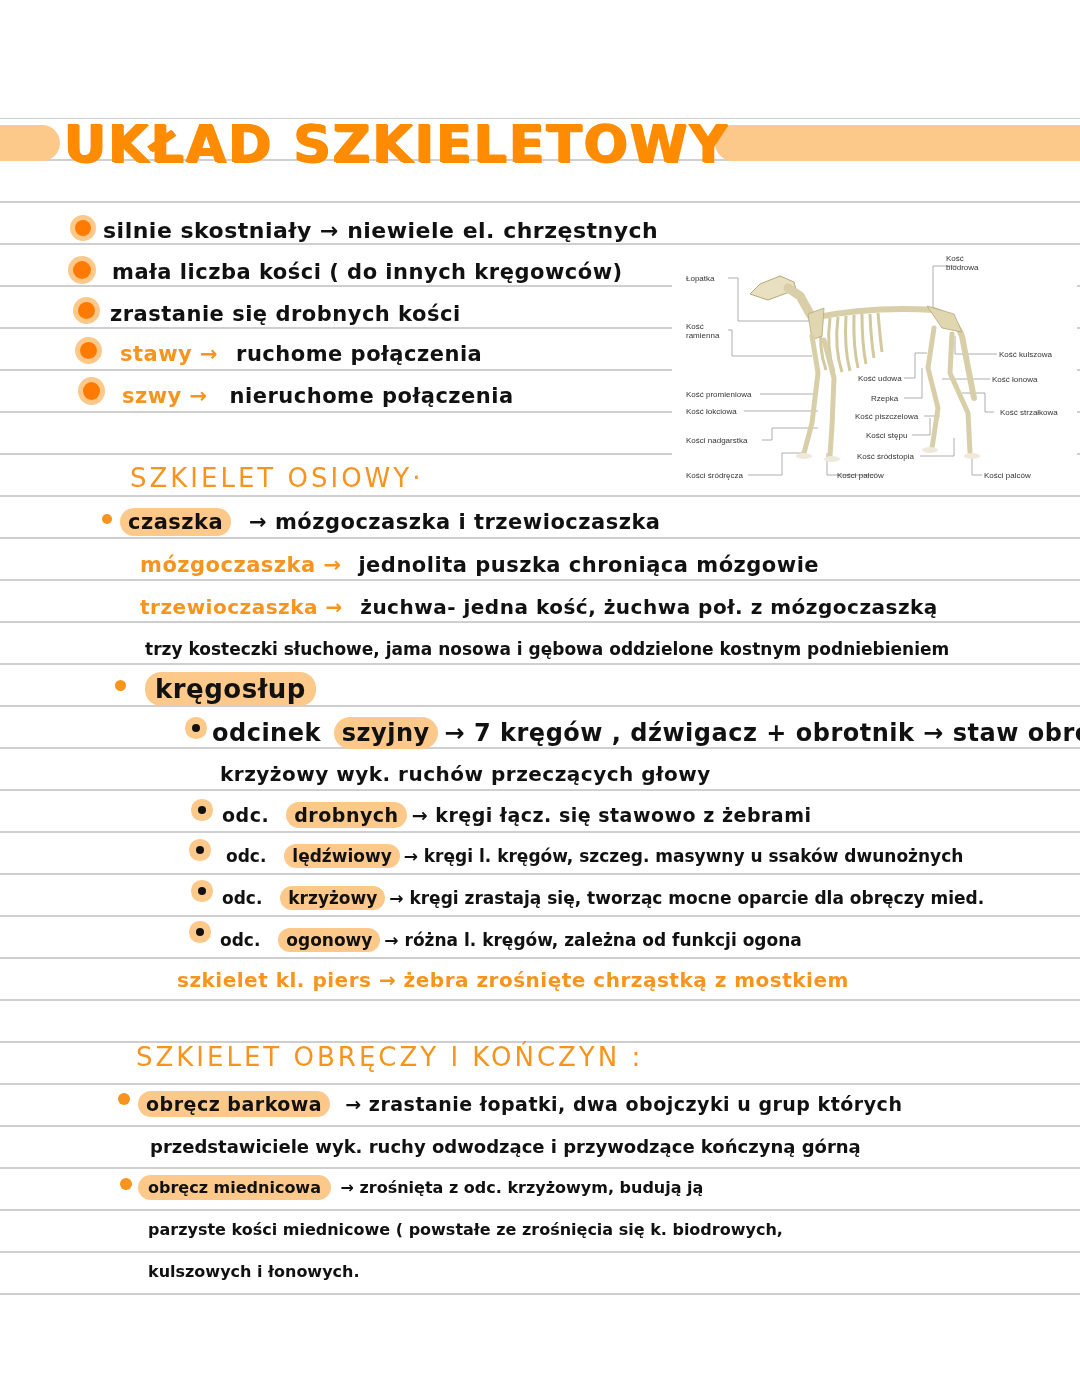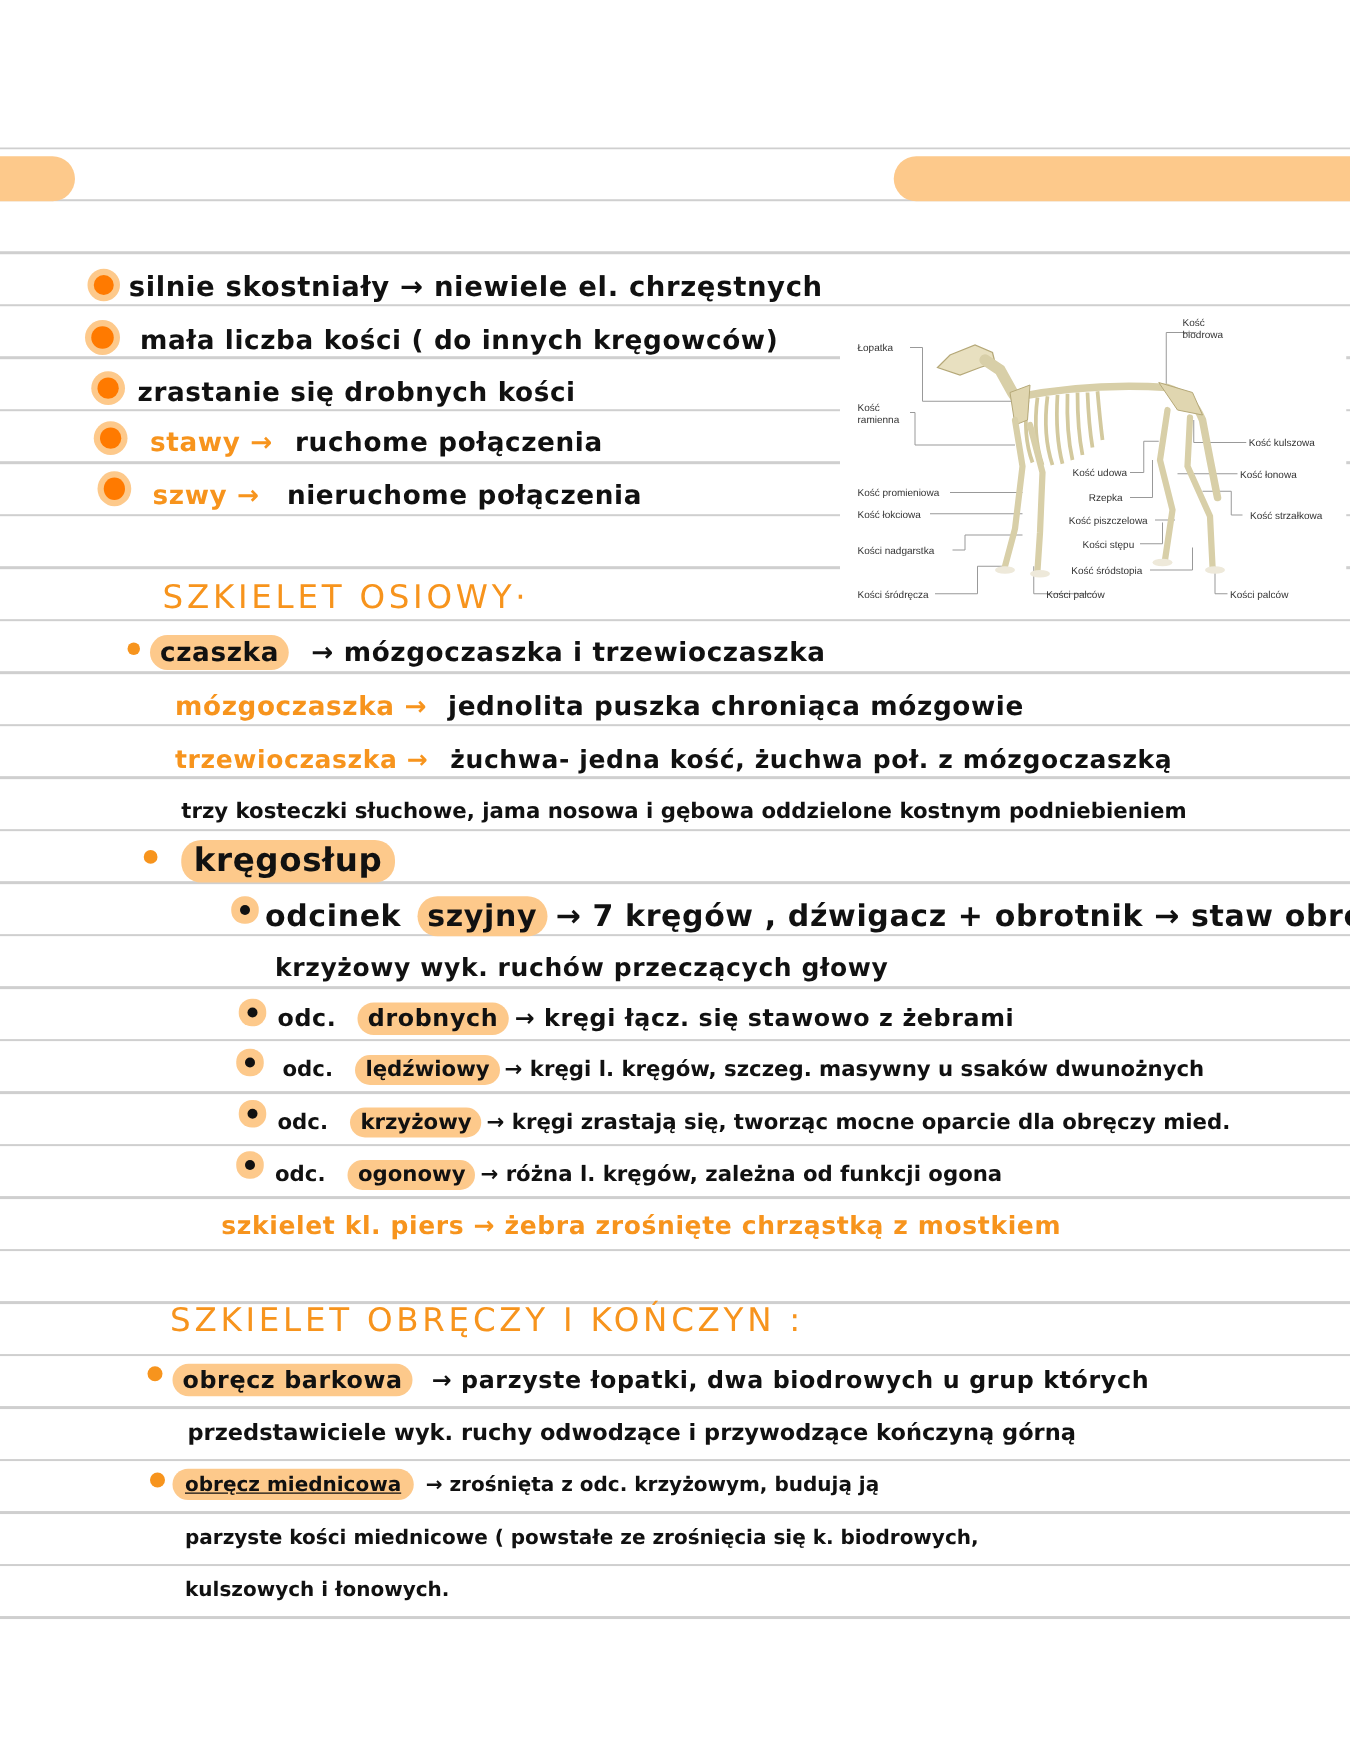--- a/index.html
+++ b/index.html
@@ -70,20 +70,21 @@
 </head>
 <body>
 
 <div class="rules"></div>
 <div class="rules-mask"></div>
 <div class="rules-mask-bottom"></div>
 
 <div class="title-band">
   <div class="bar-left"></div>
   <div class="bar-right"></div>
+  <div class="title">UKŁAD SZKIELETOWY</div>
 </div>
 
 <div class="dot" style="left:75px;top:220px;width:16px;height:16px;"></div>
 <div class="hw" style="left:103px;top:218px;font-size:22px;">silnie skostniały → niewiele el. chrzęstnych</div>
 
 <div class="dot" style="left:73px;top:261px;width:18px;height:18px;"></div>
 <div class="hw" style="left:112px;top:260px;font-size:21px;">mała liczba kości ( do innych kręgowców)</div>
 
 <div class="dot" style="left:78px;top:302px;width:17px;height:17px;"></div>
 <div class="hw" style="left:110px;top:302px;font-size:21px;">zrastanie się drobnych kości</div>
@@ -237,23 +238,23 @@
   <span>→ różna l. kręgów, zależna od funkcji ogona</span>
 </div>
 
 <div class="hw orange" style="left:177px;top:968px;font-size:20px;">szkielet kl. piers → żebra zrośnięte chrząstką z mostkiem</div>
 
 <div class="hw section-title" style="left:136px;top:1042px;font-size:26px;">SZKIELET OBRĘCZY I KOŃCZYN :</div>
 
 <div class="dot small" style="left:118px;top:1093px;width:12px;height:12px;"></div>
 <div class="hw" style="left:146px;top:1093px;font-size:19px;">
   <span class="hl">obręcz barkowa</span>
-  <span style="margin-left:10px;">→ parzyste łopatki, dwa biodrowych u grup których</span>
+  <span style="margin-left:10px;">→ zrastanie łopatki, dwa obojczyki u grup których</span>
 </div>
 <div class="hw" style="left:150px;top:1136px;font-size:18px;letter-spacing:0;">przedstawiciele wyk. ruchy odwodzące i przywodzące kończyną górną</div>
 
 <div class="dot small" style="left:120px;top:1178px;width:12px;height:12px;"></div>
 <div class="hw" style="left:146px;top:1178px;font-size:16px;letter-spacing:0;">
-  <span class="hl" style="padding:3px 10px;text-decoration:underline;">obręcz miednicowa</span>
+  <span class="hl" style="padding:3px 10px;">obręcz miednicowa</span>
   <span style="margin-left:6px;">→ zrośnięta z odc. krzyżowym, budują ją</span>
 </div>
 <div class="hw" style="left:148px;top:1220px;font-size:16px;letter-spacing:0;">parzyste kości miednicowe ( powstałe ze zrośnięcia się k. biodrowych,</div>
 <div class="hw" style="left:148px;top:1262px;font-size:16px;letter-spacing:0;">kulszowych i łonowych.</div>
 
 </body></html>

